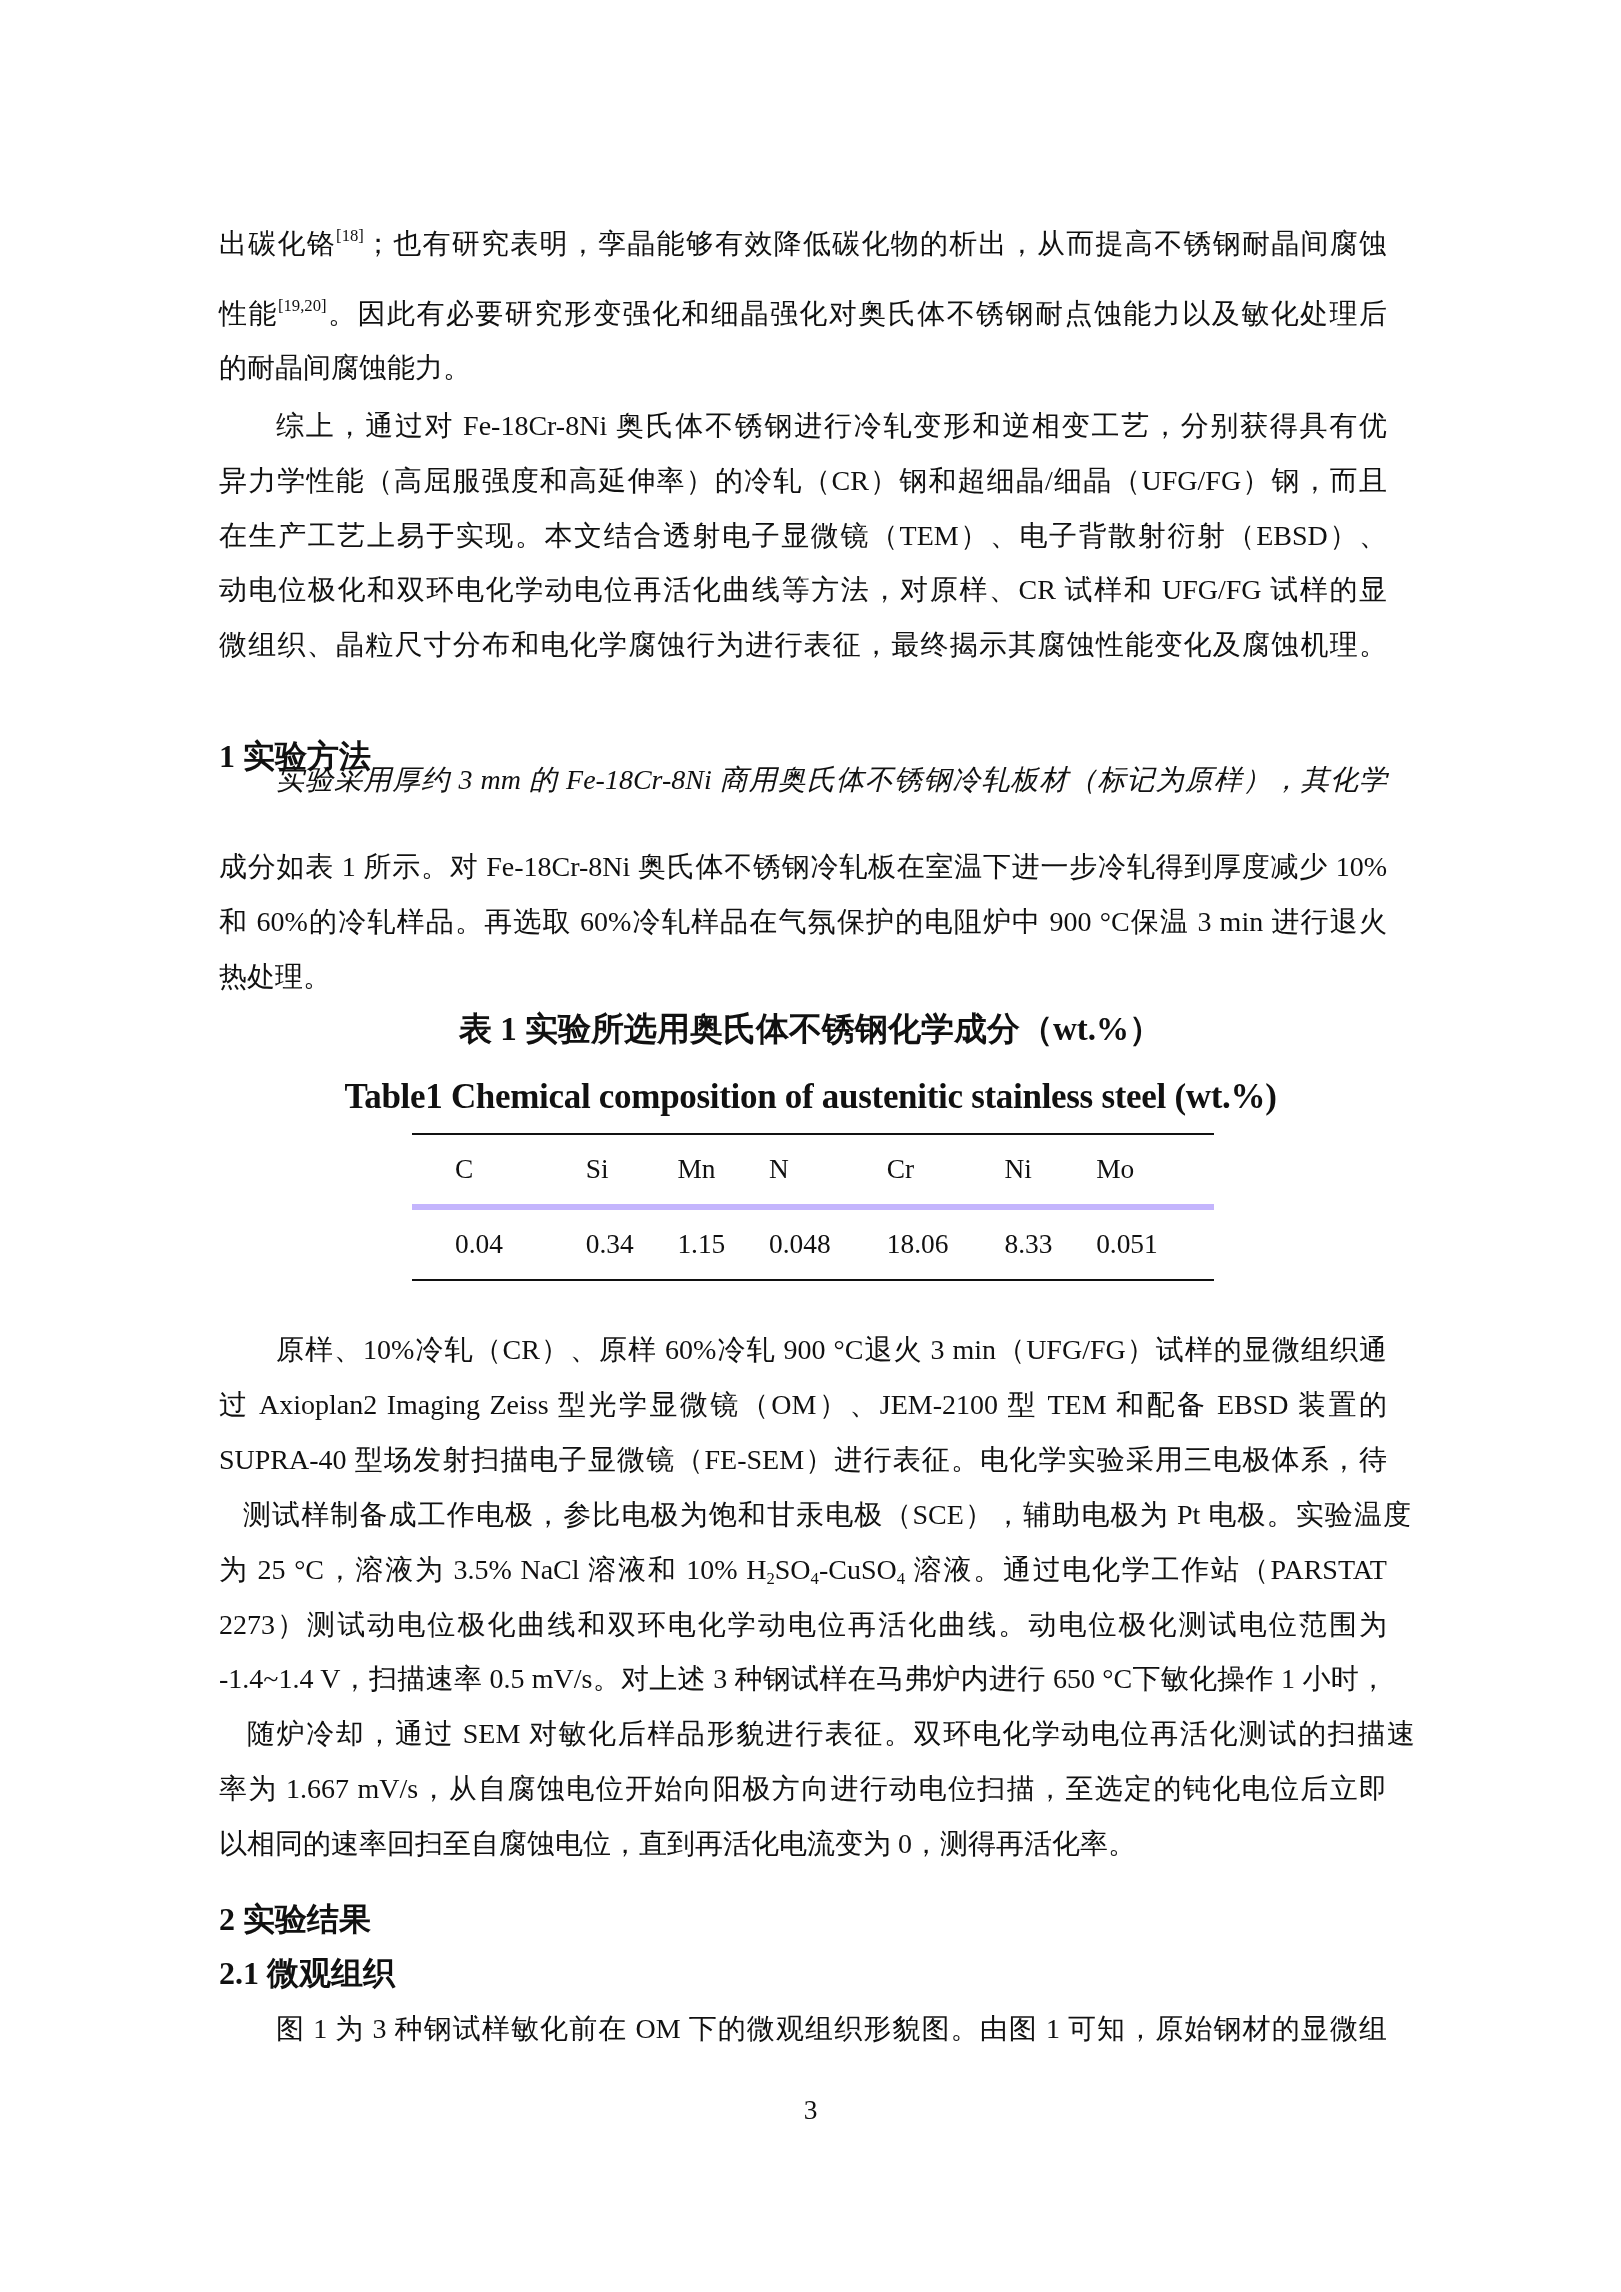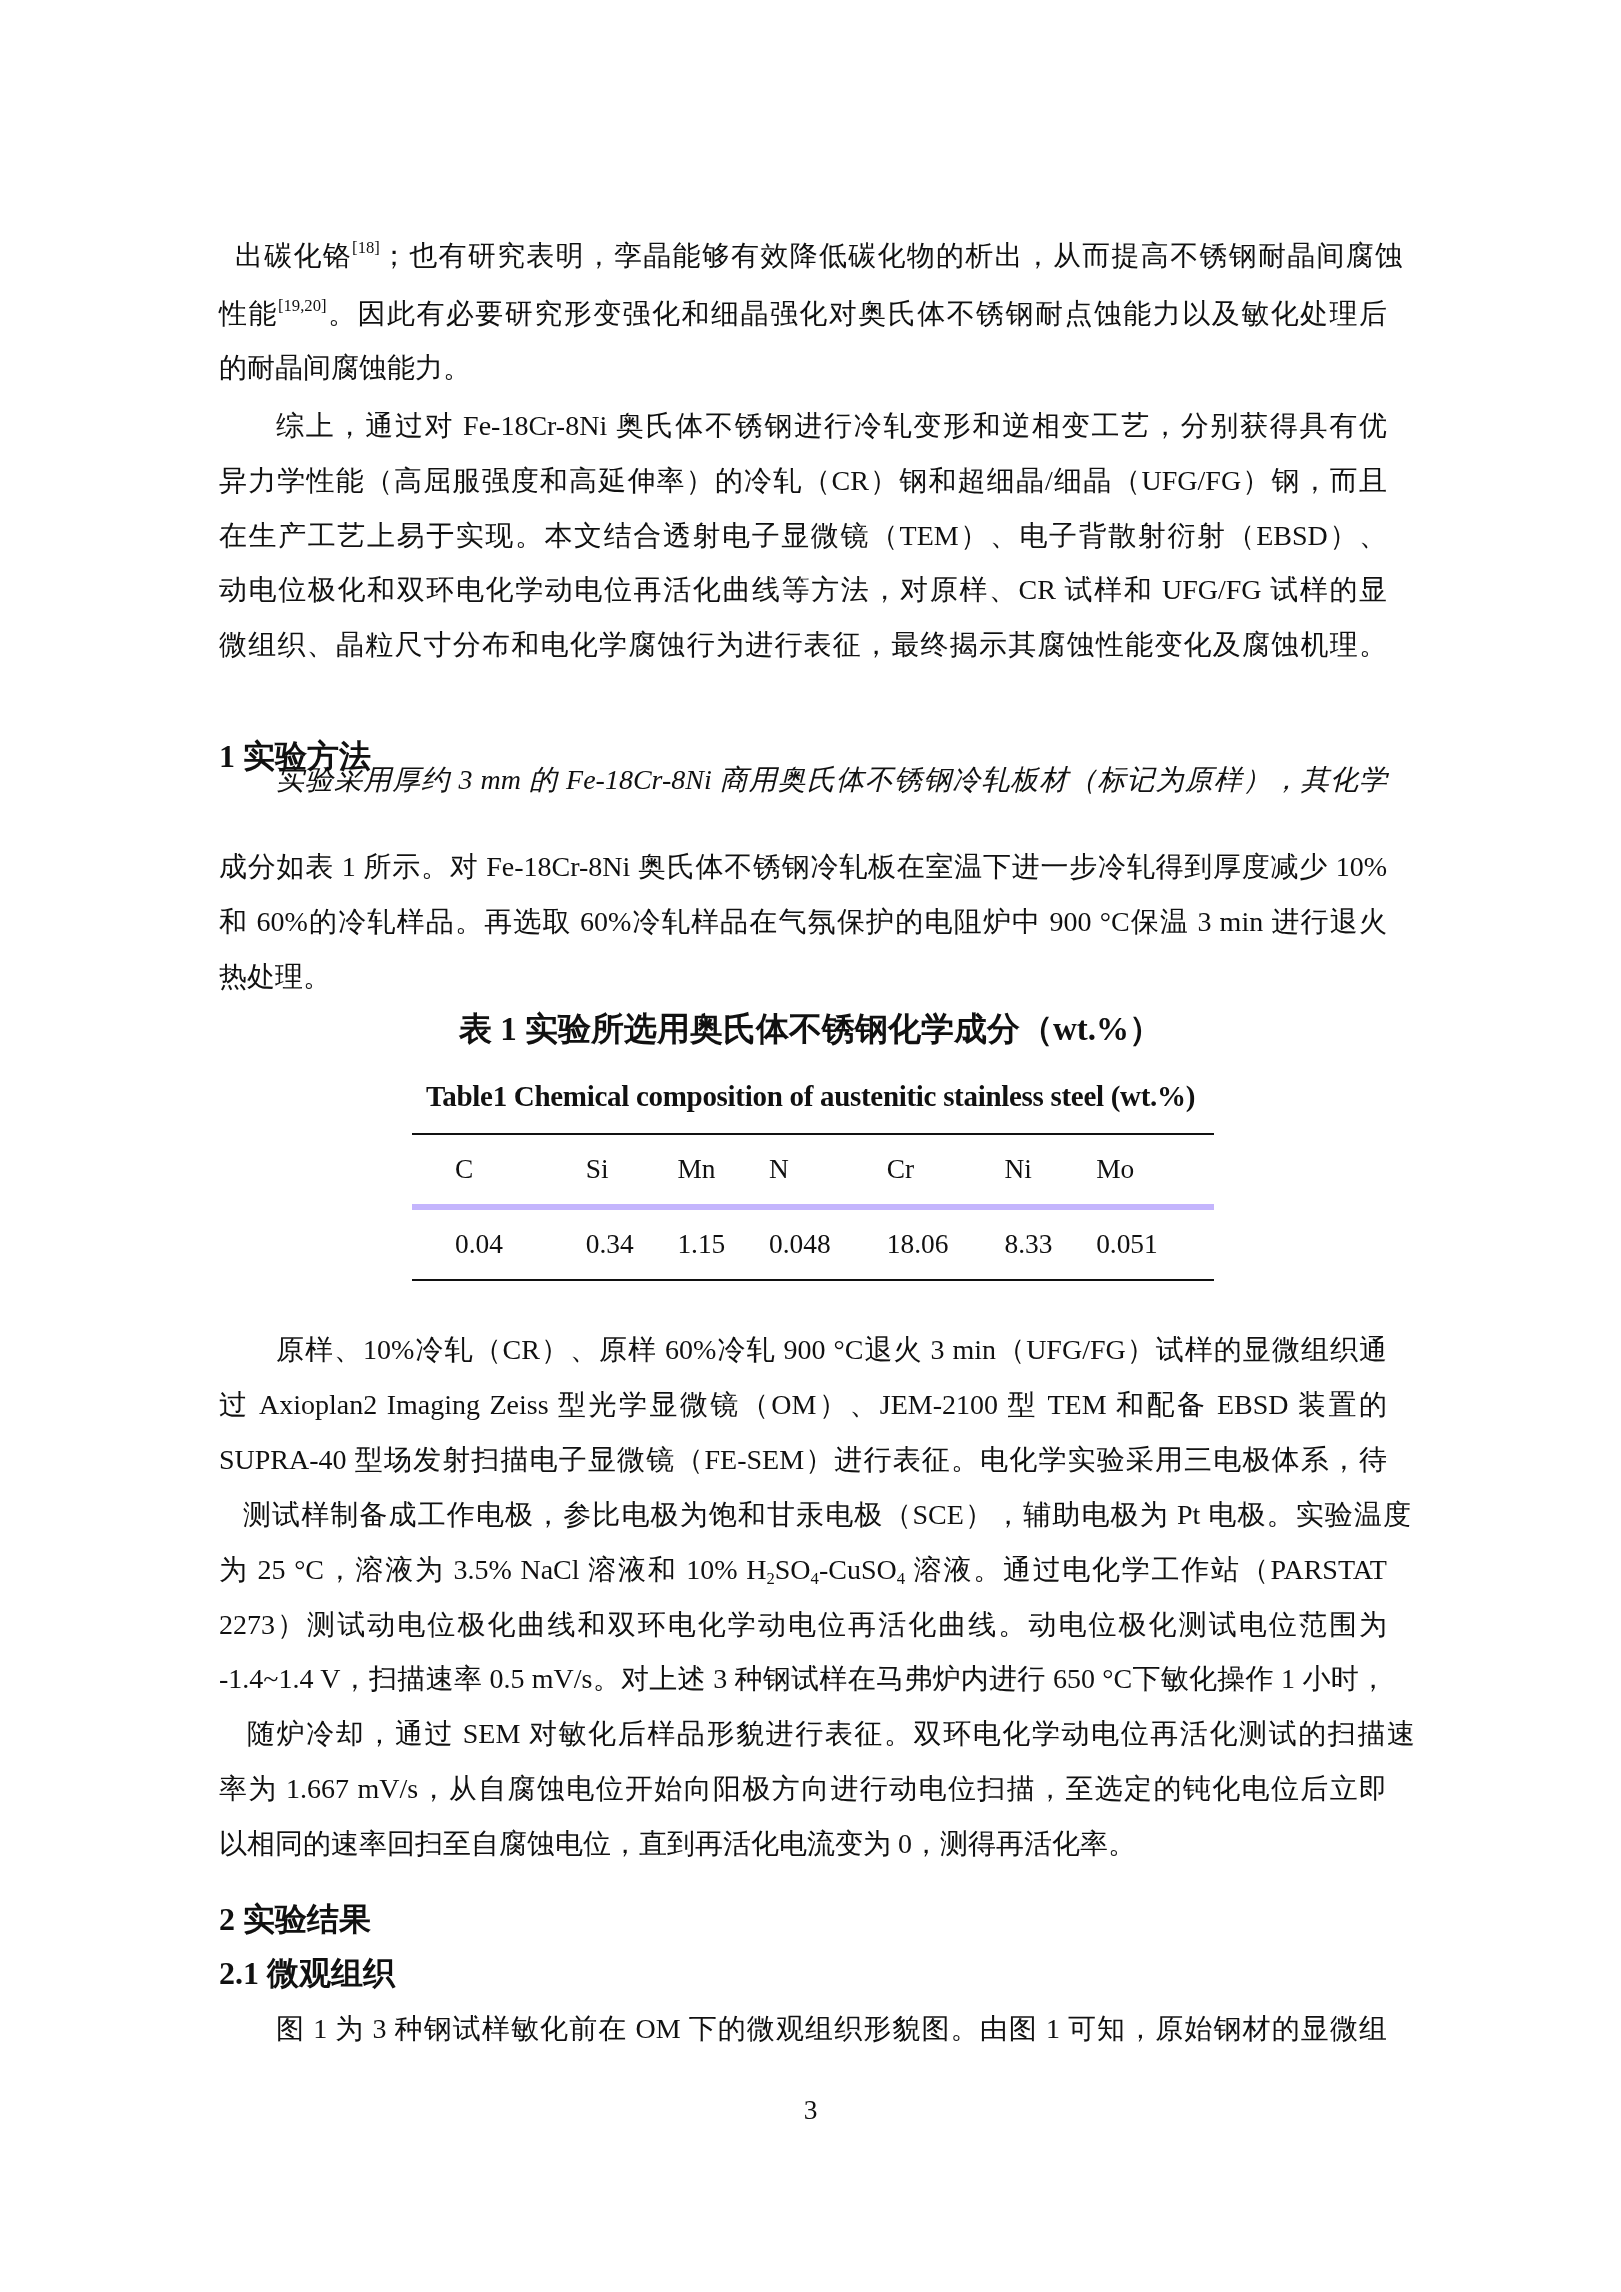--- a/index.html
+++ b/index.html
@@ -20,42 +20,42 @@
   sub { font-size: 16.7px; line-height: 0; vertical-align: -4.9px; }
   .h1 {
     position: absolute; left: 219px; font-size: 32px; line-height: 39px;
     font-weight: bold; white-space: nowrap;
   }
   .cap {
     position: absolute; left: 0; width: 1621px; text-align: center;
     font-weight: bold; white-space: nowrap;
   }
   .cap-cn { top: 1010px; font-size: 33px; line-height: 39px; }
-  .cap-en { top: 1077px; font-size: 29px; line-height: 39px; letter-spacing: -0.3px; }
+  .cap-en { top: 1077px; font-size: 35px; line-height: 39px; letter-spacing: -0.3px; }
   .tbl {
     position: absolute; left: 412px; top: 1133px; width: 802px;
     border-collapse: collapse; font-size: 27.4px;
   }
   .tbl .rule-top { border-top: 2.9px solid #111; }
   .tbl .rule-mid { border-top: 6px solid #c4b5fd; }
   .tbl .rule-bot { border-bottom: 2.9px solid #111; }
   .tbl td { padding: 0; height: 69px; text-align: left; }
   .tbl td:first-child { padding-left: 43px; }
   .pageno {
     position: absolute; top: 2095px; left: 0; width: 1621px; text-align: center;
     font-size: 27.4px;
   }
 </style>
 </head>
 <body>
 
 <div class="page">
 
   <div>
-    <div class="line" style="top:236px;margin-left:16px;"><span>出碳化铬</span><sup>[18]</sup><span>；也有研究表明，孪晶能够有效降低碳化物的析出，从而提高不锈钢耐晶间腐蚀</span></div>
+    <div class="line" style="top:224px;"><span>出碳化铬</span><sup>[18]</sup><span>；也有研究表明，孪晶能够有效降低碳化物的析出，从而提高不锈钢耐晶间腐蚀</span></div>
     <div class="line" style="top:294px;"><span>性能</span><sup>[19,20]</sup><span>。因此有必要研究形变强化和细晶强化对奥氏体不锈钢耐点蚀能力以及敏化处理后</span></div>
     <div class="line last" style="top:348px;">的耐晶间腐蚀能力。</div>
   </div>
 
   <div>
     <div class="line indent" style="top:406px;">综上，通过对 Fe-18Cr-8Ni 奥氏体不锈钢进行冷轧变形和逆相变工艺，分别获得具有优</div>
     <div class="line" style="top:461px;">异力学性能（高屈服强度和高延伸率）的冷轧（CR）钢和超细晶/细晶（UFG/FG）钢，而且</div>
     <div class="line" style="top:516px;">在生产工艺上易于实现。本文结合透射电子显微镜（TEM）、电子背散射衍射（EBSD）、</div>
     <div class="line" style="top:570px;">动电位极化和双环电化学动电位再活化曲线等方法，对原样、CR 试样和 UFG/FG 试样的显</div>
     <div class="line" style="top:625px;">微组织、晶粒尺寸分布和电化学腐蚀行为进行表征，最终揭示其腐蚀性能变化及腐蚀机理。</div>

